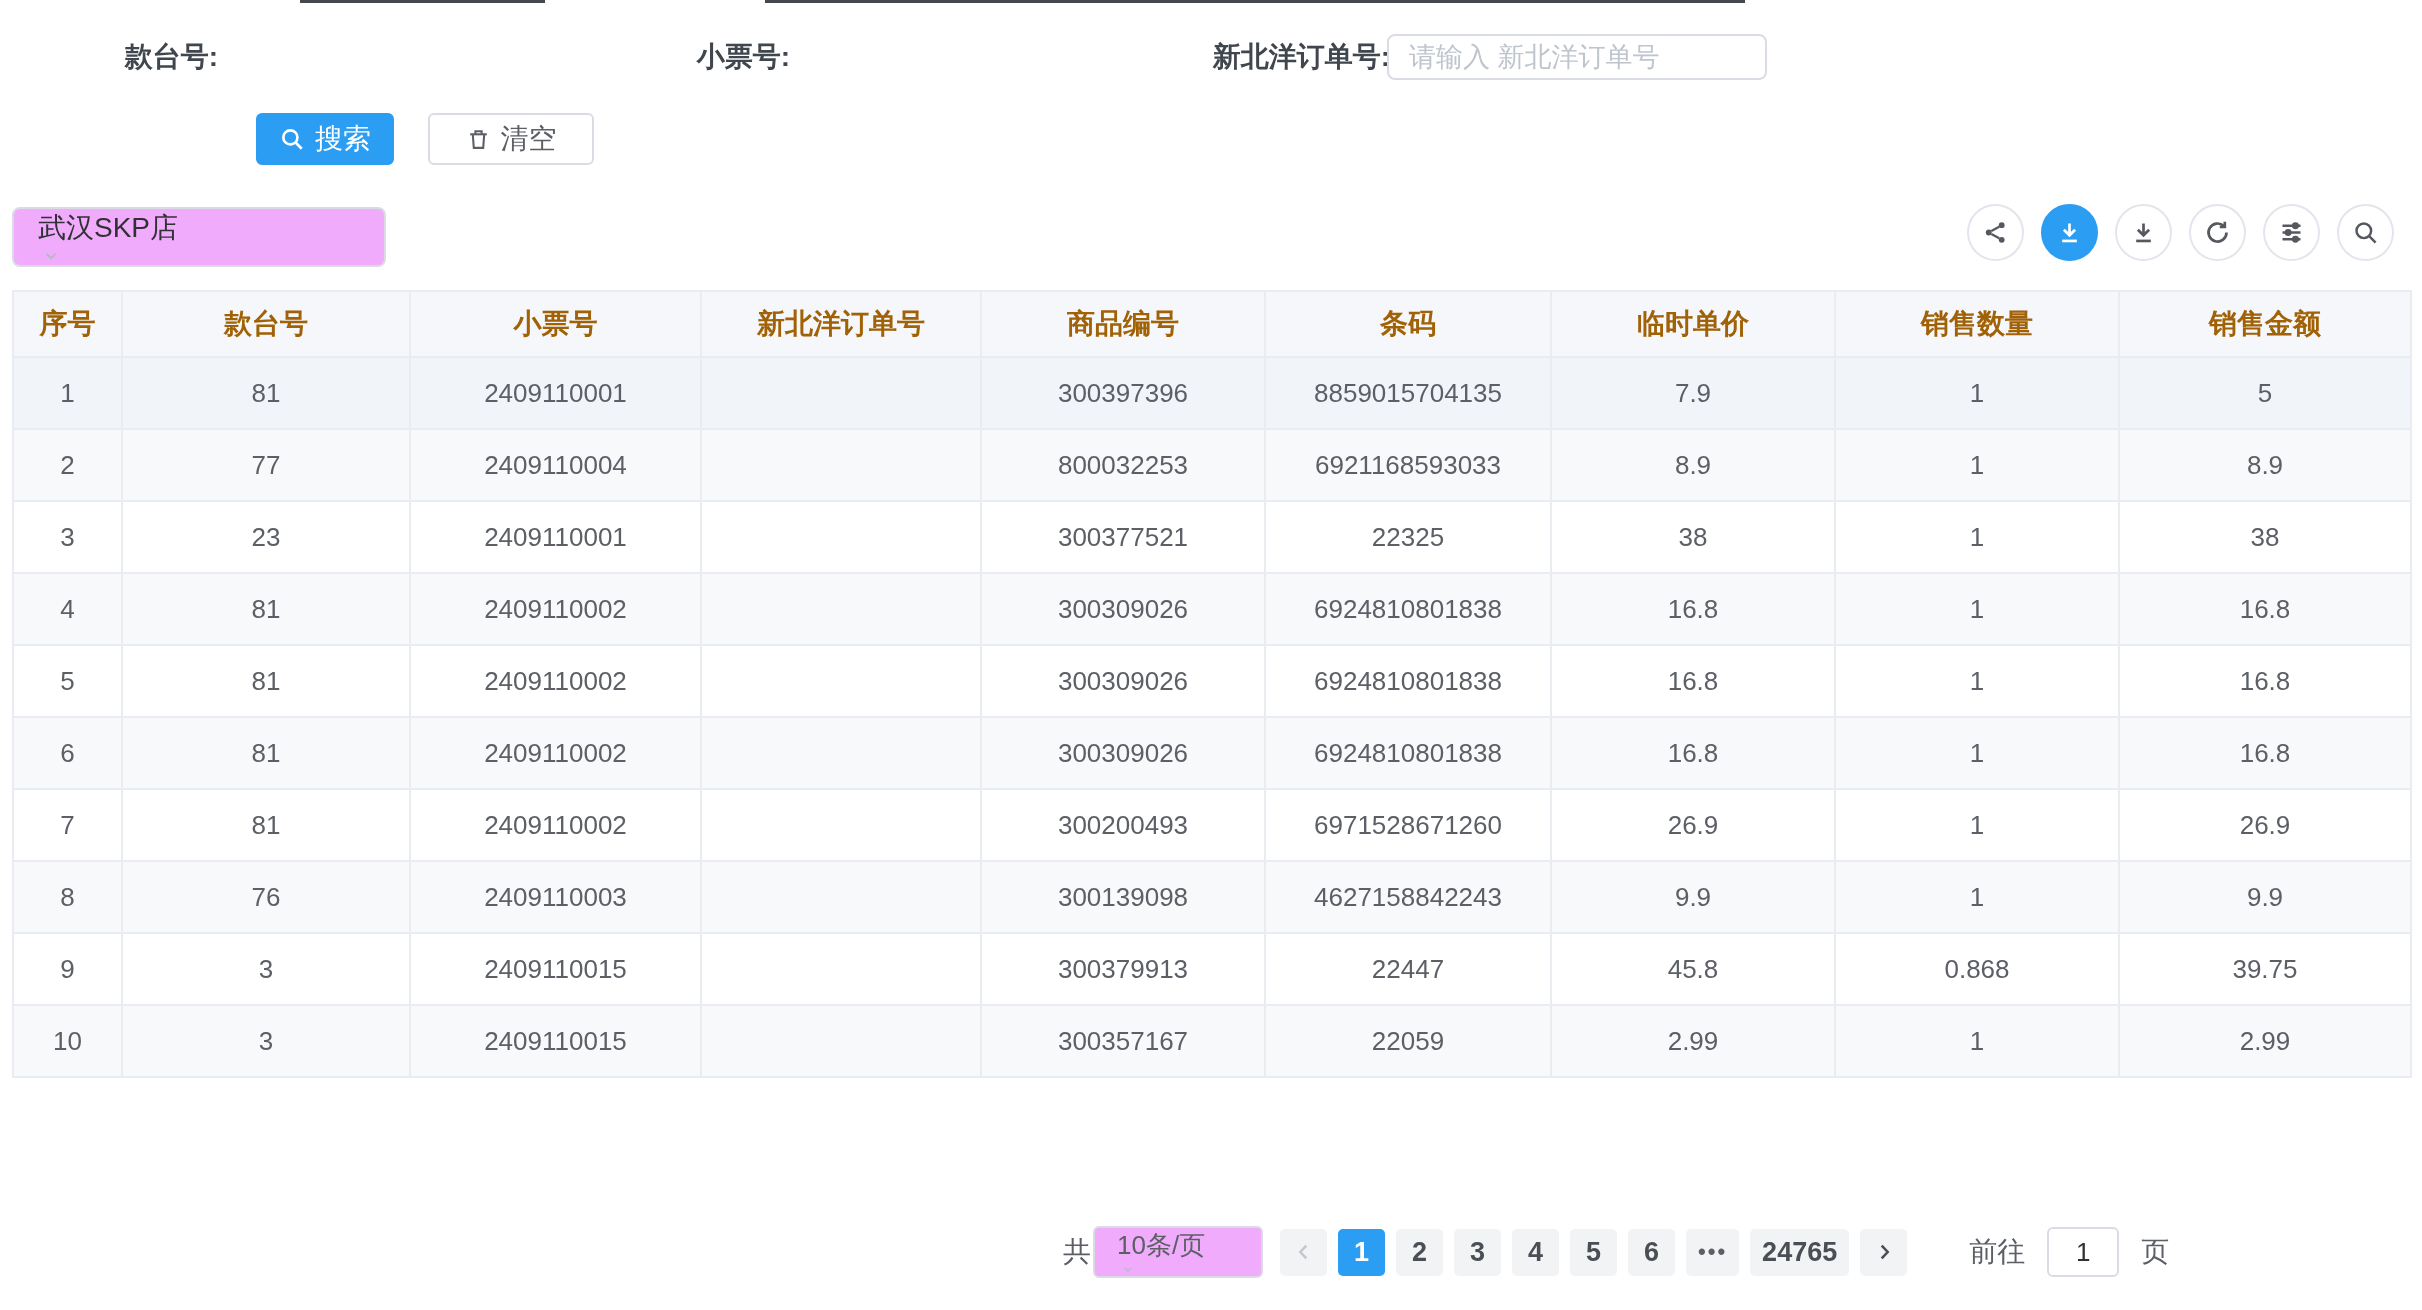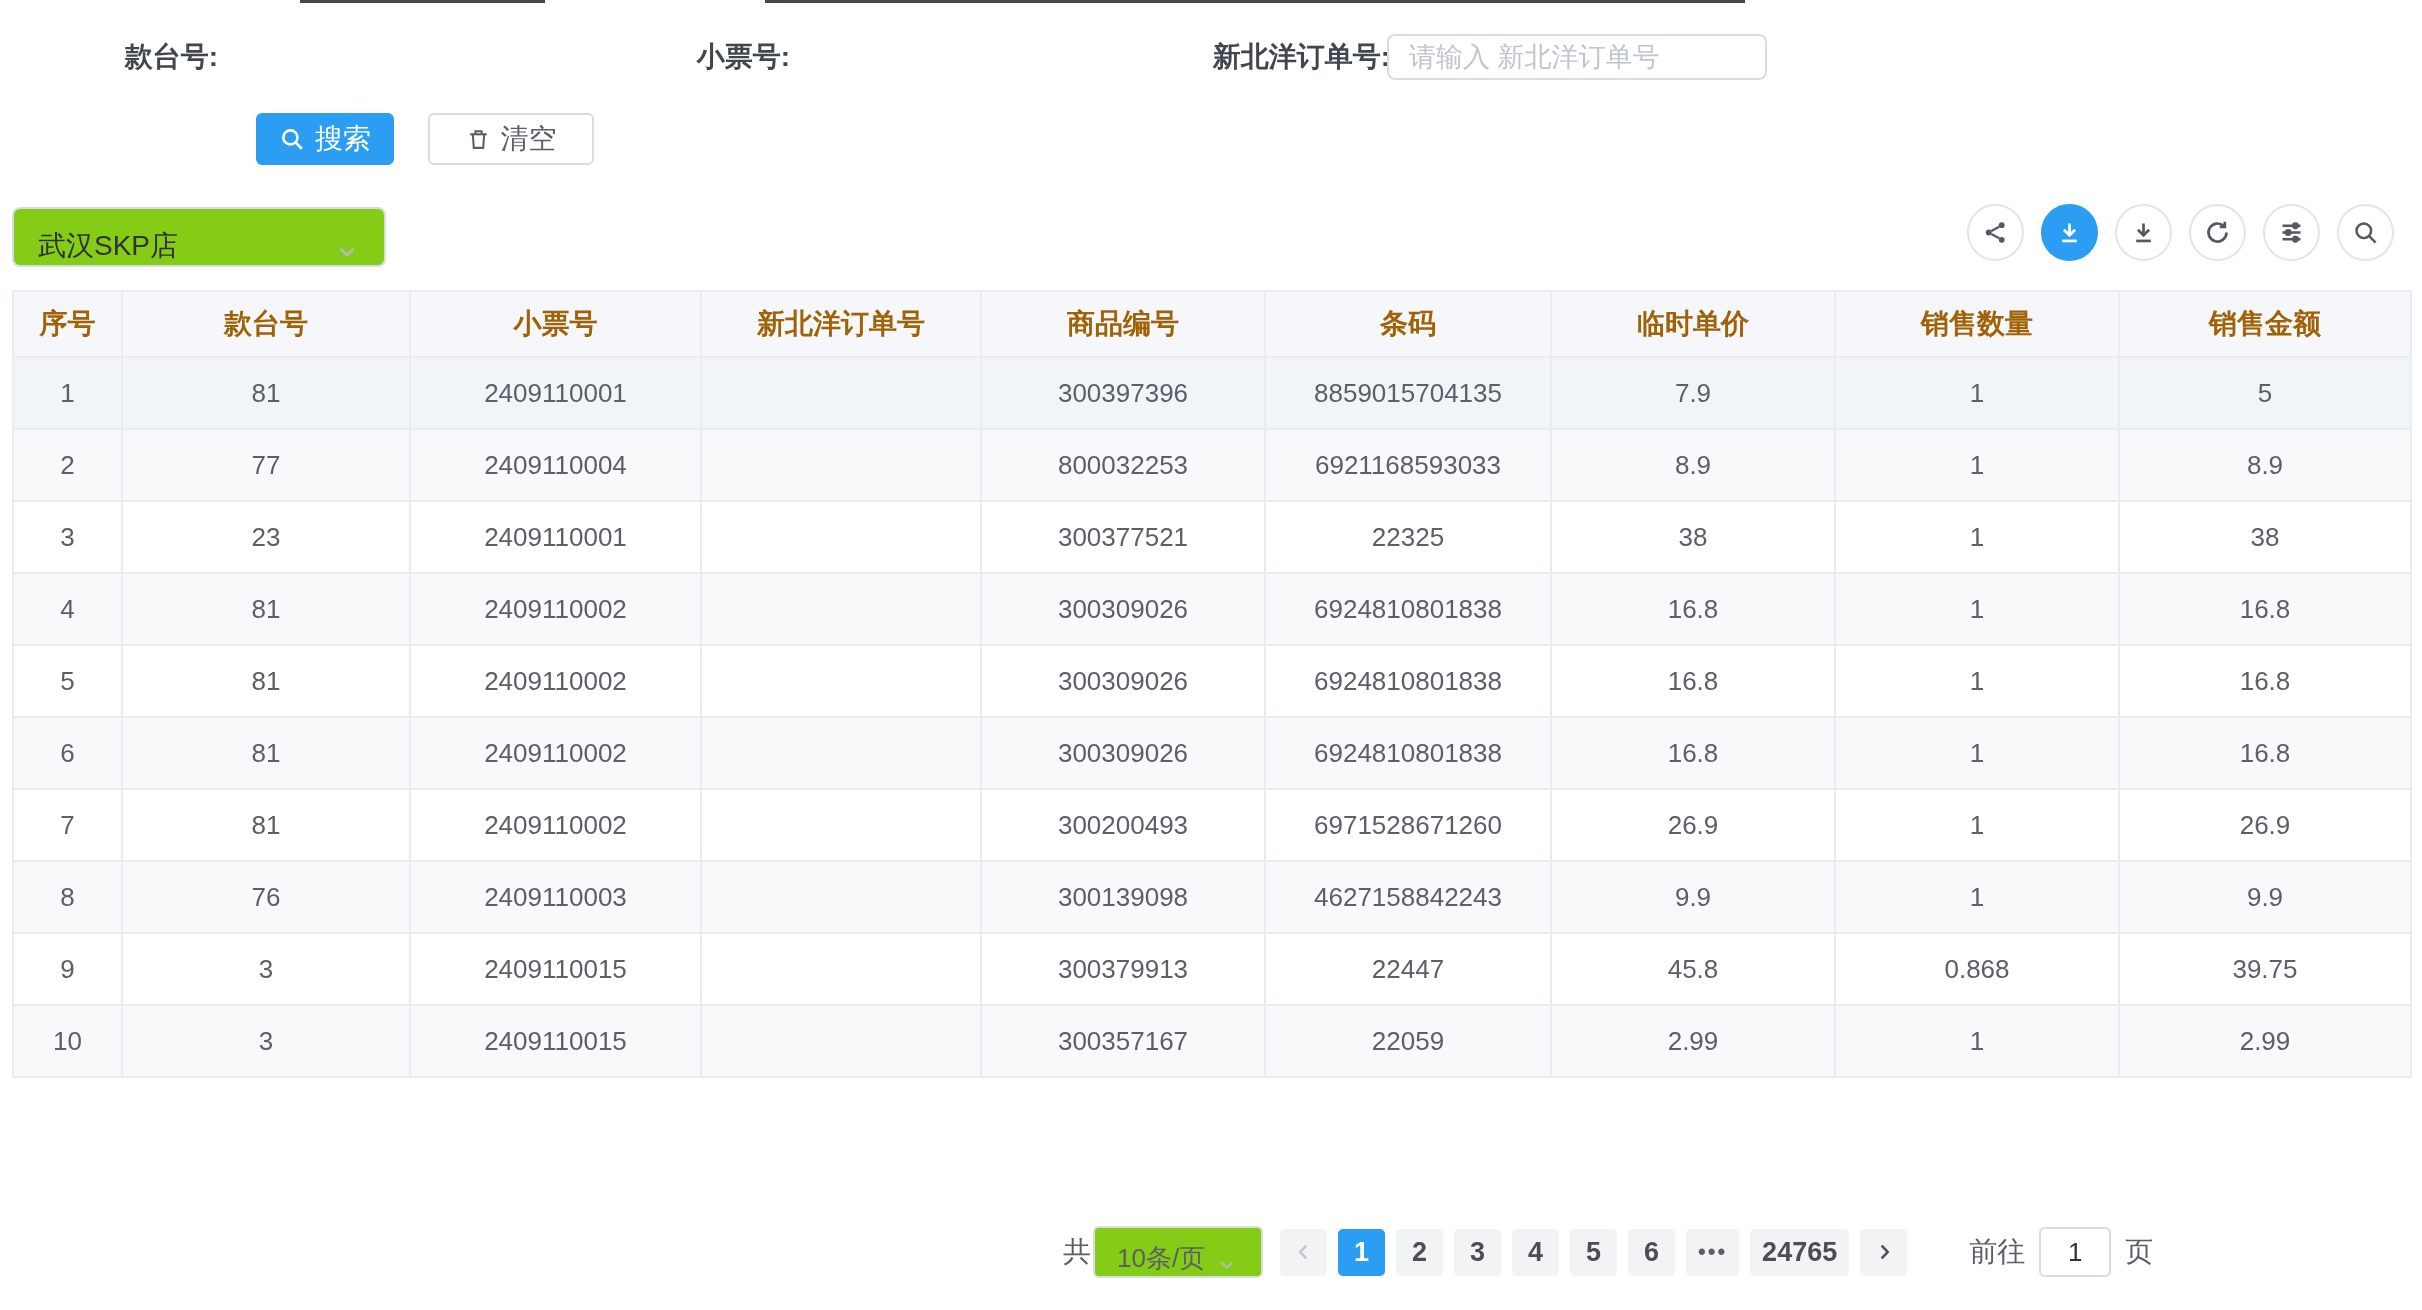--- a/index.html
+++ b/index.html
@@ -19,22 +19,22 @@
   .inp::placeholder { color:#bfc5cd; }
 
   .btn { position:absolute; top:113px; height:52px; border-radius:6px; font-size:28px;
          display:flex; align-items:center; justify-content:center; gap:10px; cursor:pointer;
          font-family:inherit; }
   .btn-primary { background:#2b9df3; border:2px solid #2b9df3; color:#fff; }
   .btn-plain   { background:#fff; border:2px solid #d9dde3; color:#5c6066; }
   .btn svg { flex:0 0 auto; }
 
   
-  .select { position:absolute; display:flex; align-items:flex-end; border:2px solid #d9dde3;
-            border-radius:8px; background:#84cc16; cursor:pointer; }
+  .select { position:absolute; display:flex; align-items:flex-start; border:2px solid #d9dde3;
+            border-radius:8px; background:#f0abfc; cursor:pointer;flex-direction:column; }
   .store-select { left:12px; top:207px; width:374px; height:60px; padding:0 24px; }
   .select .sel-text { flex:1; font-size:28px; color:#303133; }
   .select svg { color:#b4bac2; }
 
   
   .toolbar { position:absolute; top:204px; right:28px; display:flex; gap:17px; }
   .circle-btn { width:57px; height:57px; border-radius:50%; border:2px solid #e2e6ec; background:#fff;
                 display:flex; align-items:center; justify-content:center; color:#55595f; cursor:pointer; }
   .circle-btn.active { background:#2b9df3; border-color:#2b9df3; color:#fff; }
 
@@ -57,21 +57,21 @@
   .size-select .sel-text { font-size:26px; color:#5c6066; }
   .pager { margin-left:52px; display:flex; gap:11px; align-items:center; }
   .pages-slot { display:flex; gap:11px; }
   .pager-btn { min-width:47px; height:47px; padding:0 12px; border:none; border-radius:5px;
                background:#f2f3f5; color:#4a4e55; font-size:27px; font-weight:700;
                display:flex; align-items:center; justify-content:center; cursor:pointer;
                font-family:inherit; }
   .pager-btn.active { background:#2b9df3; color:#fff; }
   .pager-btn.disabled { color:#c3c8cf; cursor:default; }
   .pager-btn.dots { background:#f2f3f5; letter-spacing:2px; font-size:22px; color:#5c6066; }
-  .goto { margin-left:62px; display:flex; align-items:center; gap:14px; font-size:28px; color:#5c6066; }
+  .goto { margin-left:62px; display:flex; align-items:center; gap:22px; font-size:28px; color:#5c6066; }
   .goto-input { width:72px; height:50px; border:2px solid #d9dde3; border-radius:6px;
                 text-align:center; font-size:26px; color:#303133; outline:none; font-family:inherit; }
 </style>
 </head>
 <body>
 
 <div class="page">
 
   <div class="edge-strip" style="left:300px; width:245px;"></div>
   <div class="edge-strip" style="left:765px; width:980px;"></div>

